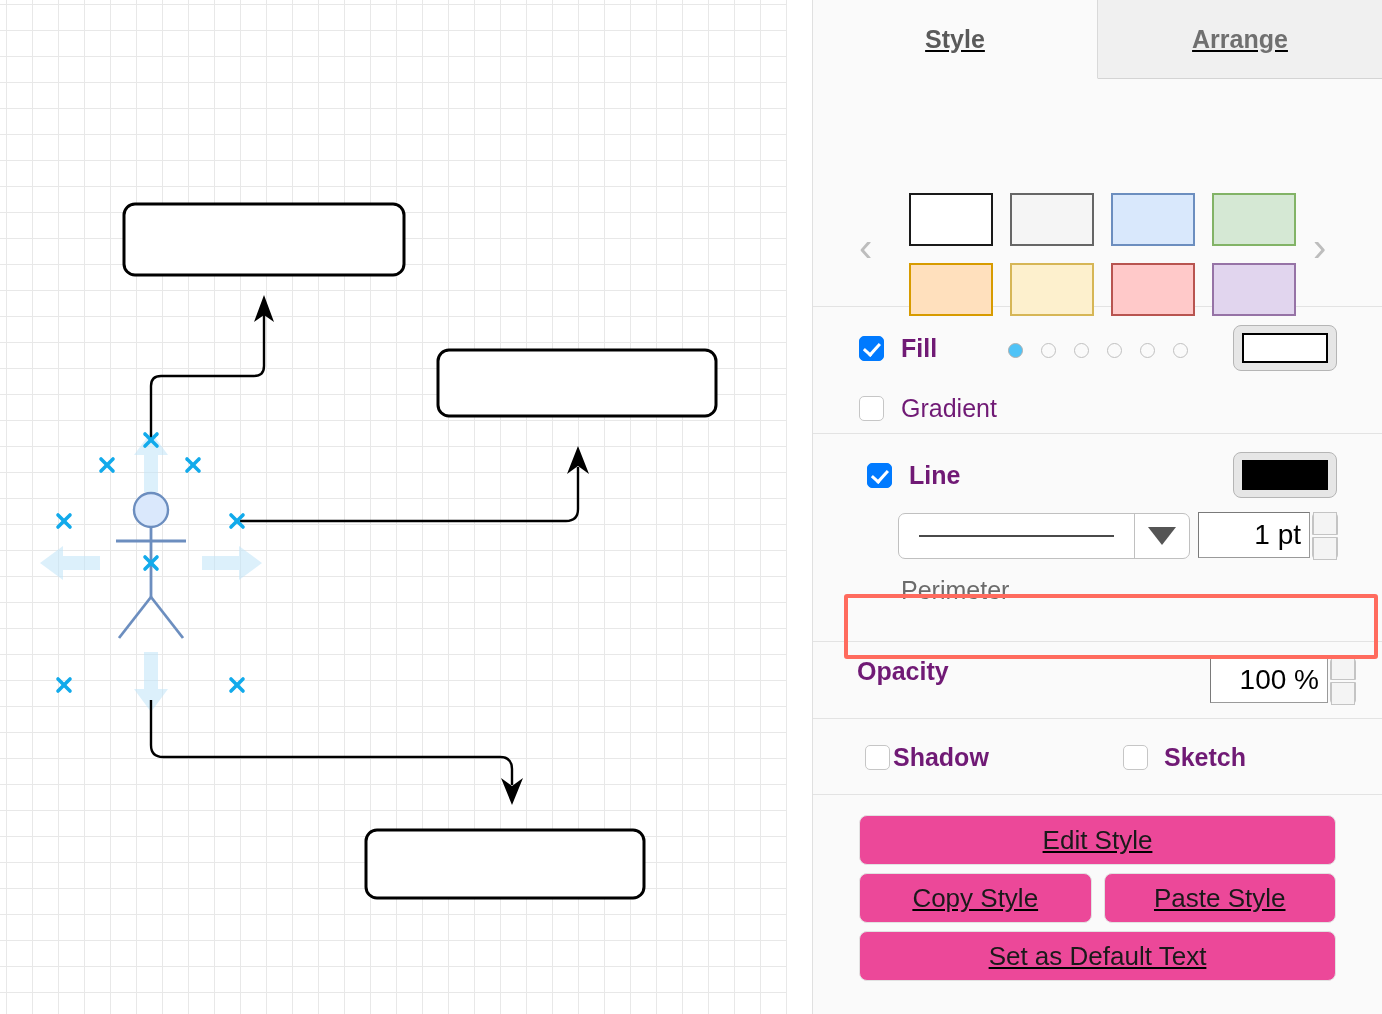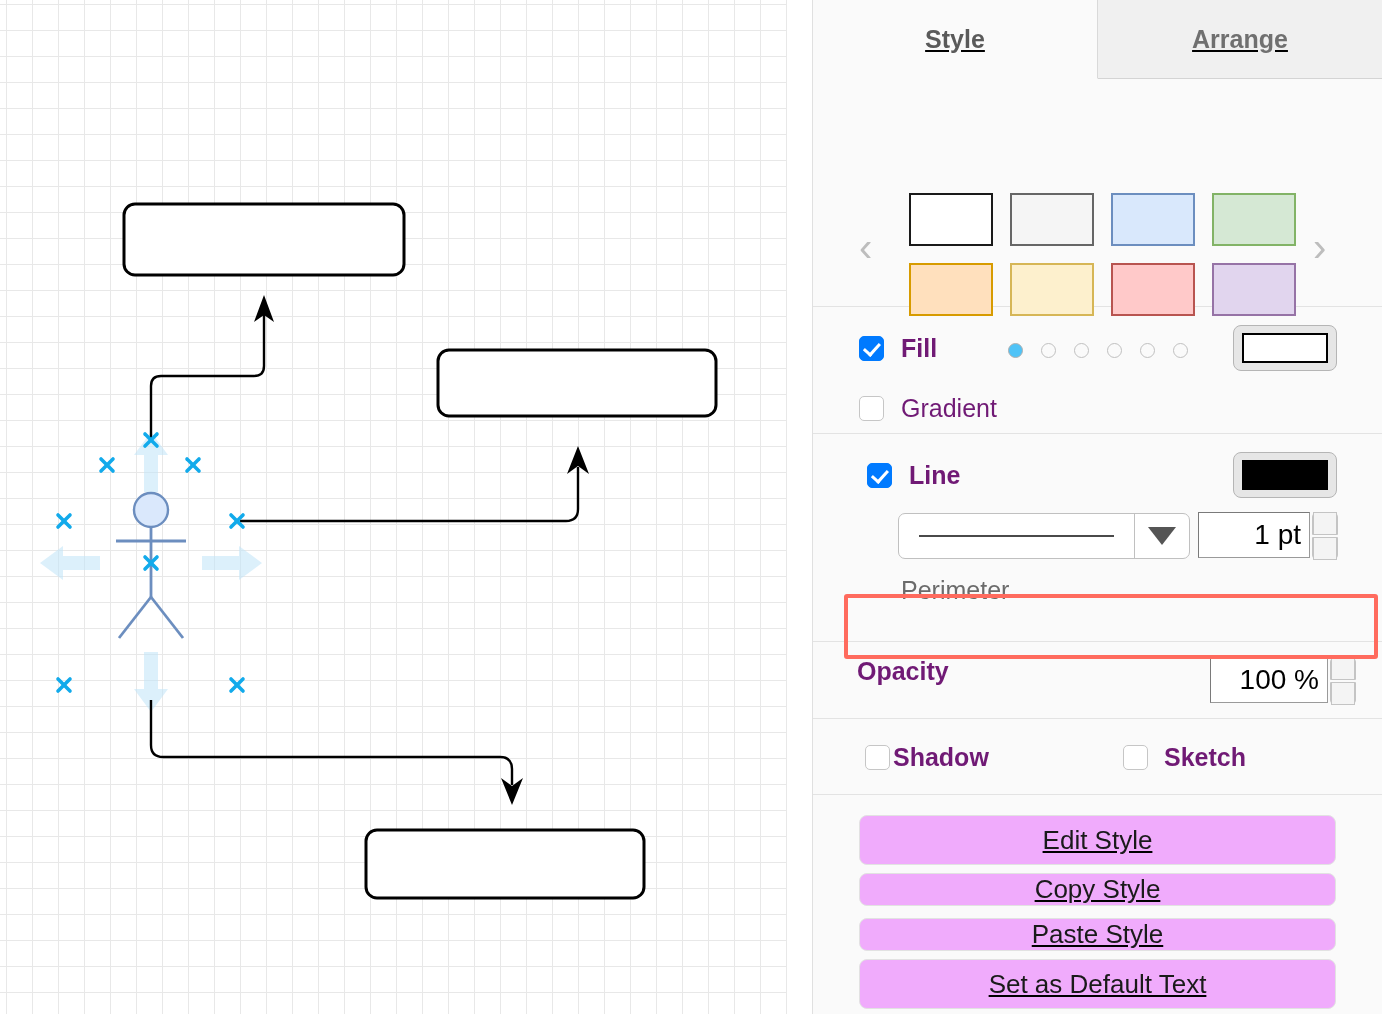--- a/index.html
+++ b/index.html
@@ -142,21 +142,21 @@
   .ddtri { width: 0; height: 0; border-left: 14px solid transparent; border-right: 14px solid transparent; border-top: 18px solid #555555; }
 
   .hl-box {
     position: absolute; left: 844px; top: 594px;
     width: 534px; height: 65px;
     border: 4px solid #ff6b5e; border-radius: 3px;
     pointer-events: none; box-sizing: border-box;
   }
 
   .btn {
-    background: #f0abfc; border: 1px solid #e2e2e2; border-radius: 8px;
+    background: #ec4899; border: 1px solid #e2e2e2; border-radius: 8px;
     font-size: 26px; color: #1a1a1a; height: 50px; cursor: pointer;
     font-family: "Liberation Sans", sans-serif;
     display: flex; align-items: center; justify-content: center;
   }
 </style>
 </head>
 <body>
 
 <div class="app">
 
@@ -350,21 +350,21 @@
         <span class="lbl-bold">Shadow</span>
       </div>
       <div class="row" style="position:absolute;left:310px;top:24px;gap:16px;">
         <div class="cbx"></div>
         <span class="lbl-bold">Sketch</span>
       </div>
     </div>
 
     <div style="position:relative;padding:20px 46px 0 46px;">
       <div class="btn" style="width:100%;">Edit Style</div>
-      <div style="display:flex;gap:12px;margin-top:8px;flex-direction:column;">
+      <div style="display:flex;gap:12px;margin-top:8px;">
         <div class="btn" style="flex:1;">Copy Style</div>
         <div class="btn" style="flex:1;">Paste Style</div>
       </div>
       <div class="btn" style="width:100%;margin-top:8px;">Set as Default Text</div>
     </div>
   </div>
 
   <div class="hl-box"></div>
 </div>
 

